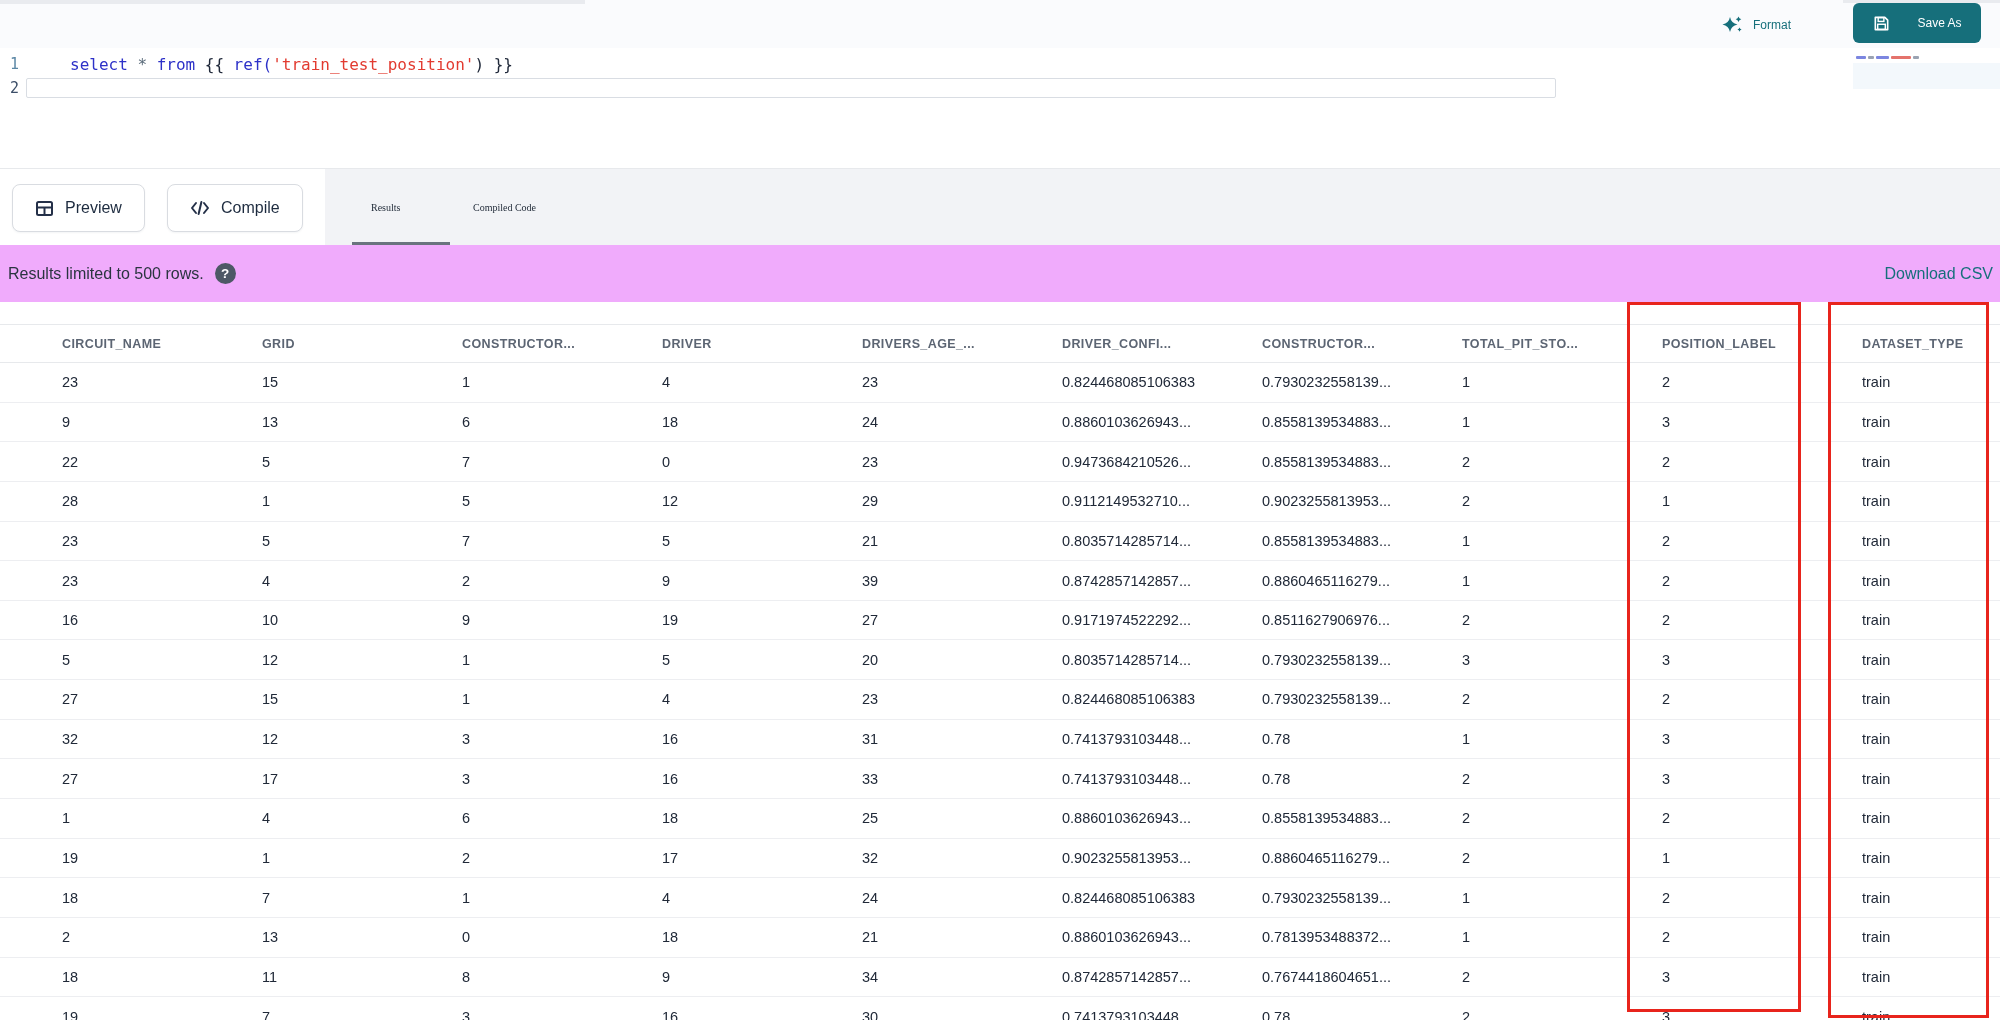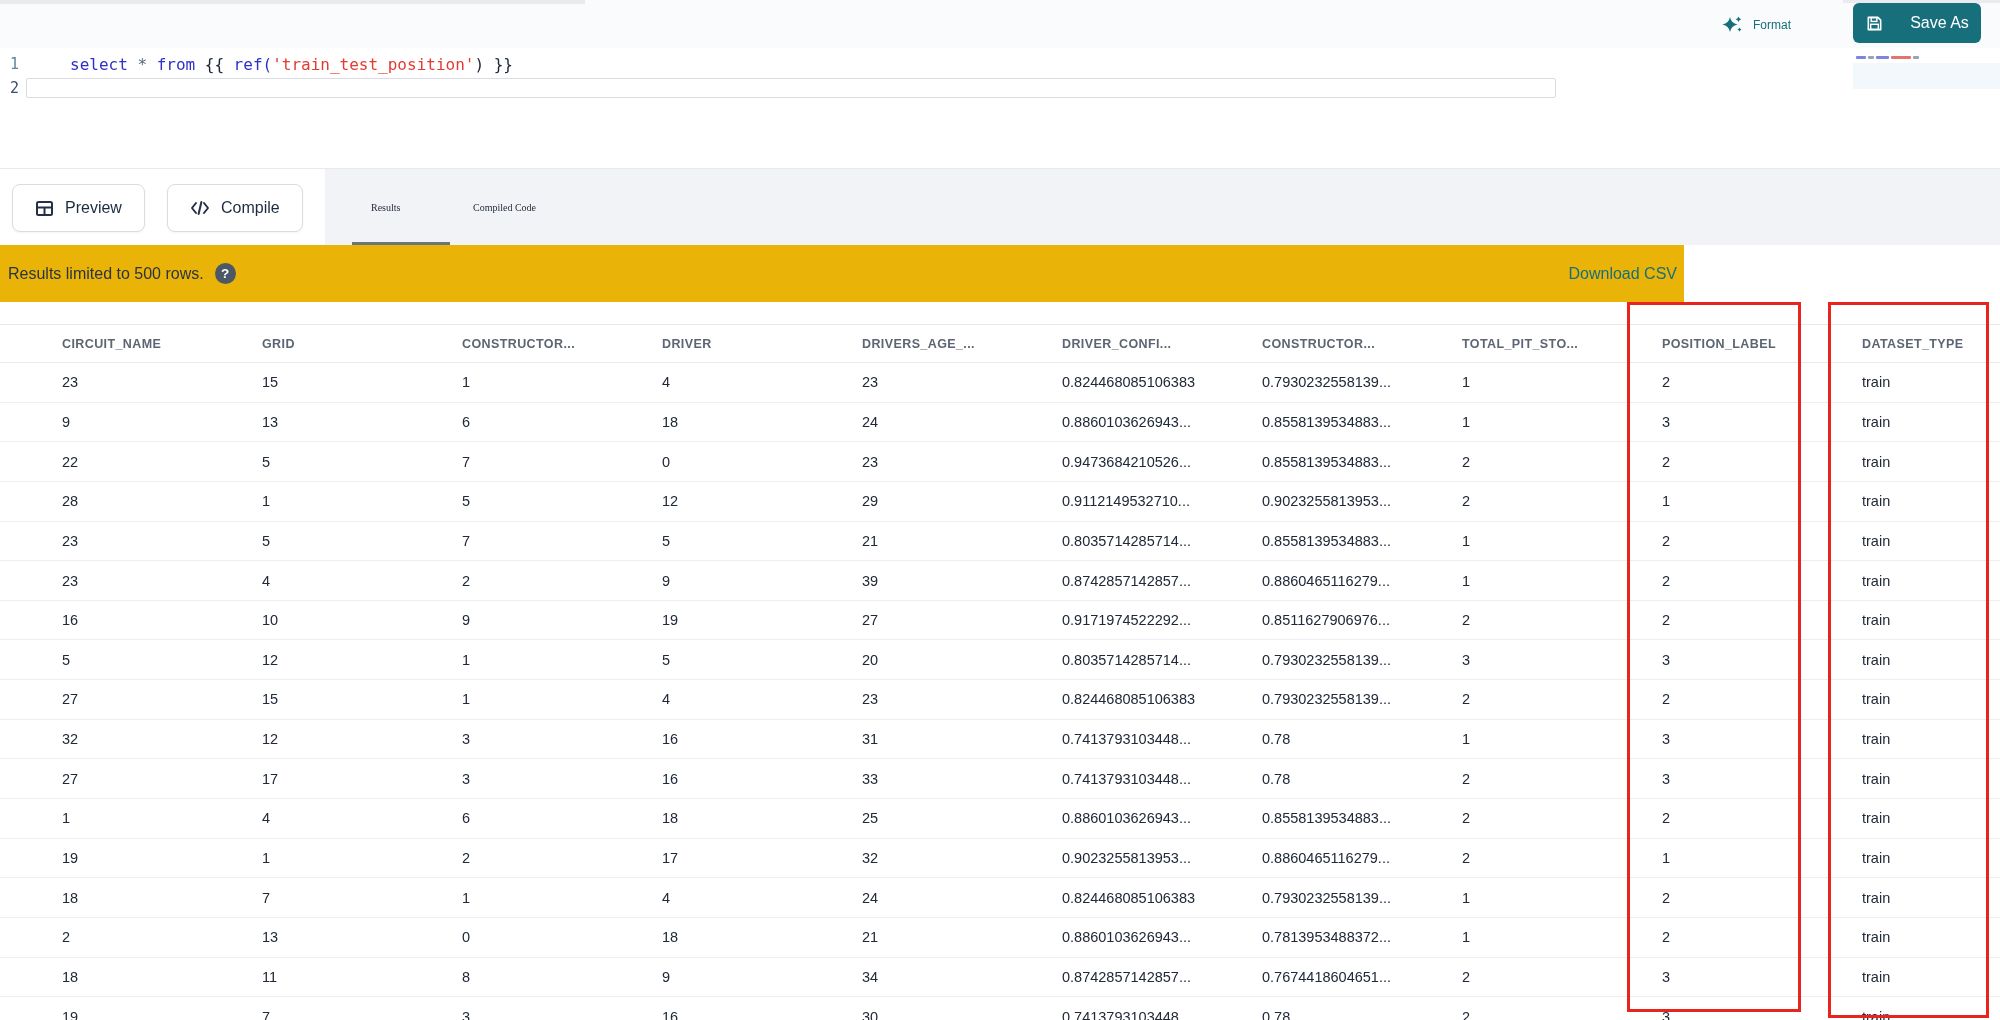--- a/index.html
+++ b/index.html
@@ -11,21 +11,21 @@
   .editor-panel { position:absolute; left:0; top:0; width:2000px; height:168px; background:#fff; }
   .editor-header-bg { position:absolute; left:0; top:0; width:2000px; height:48px; background:#fafbfd; }
   .strip-left  { position:absolute; left:0; top:0; width:585px; height:4px; background:#e9ebef; }
   .strip-right { position:absolute; left:1843px; top:0; width:157px; height:3px; background:#e9ebef; }
 
   .format-btn { position:absolute; left:1722px; top:8px; height:34px; display:flex; align-items:center; gap:9px;
                 background:none; border:none; color:#166f7b; font-family:"Liberation Sans",sans-serif;
                 font-size:12px; cursor:pointer; }
   .saveas-btn { position:absolute; left:1853px; top:3px; width:128px; height:40px; background:#166f7b;
                 border:none; border-radius:6px; color:#fff; display:flex; align-items:center; justify-content:center;
-                gap:26px; font-family:"Liberation Sans",sans-serif; font-size:16px; cursor:pointer; }
+                gap:26px; font-family:"Liberation Sans",sans-serif; font-size:12px; cursor:pointer; }
 
   .minimap-viewport { position:absolute; left:1853px; top:63px; width:147px; height:26px; background:#eef5fb; opacity:.7; }
   .minimap-line { position:absolute; left:1856px; top:56px; height:3px; display:flex; gap:2px; }
   .minimap-line i { display:block; height:3px; border-radius:1px; }
   .mm-b1 { width:10px; background:#7c86e0; }
   .mm-g1 { width:6px;  background:#9aa3b2; }
   .mm-b2 { width:13px; background:#7c86e0; }
   .mm-r1 { width:20px; background:#e4736c; }
   .mm-g2 { width:6px;  background:#9aa3b2; }
 
@@ -58,21 +58,21 @@
   .preview-btn { left:12px; }
   .compile-btn { left:167px; }
   .tab { position:absolute; top:0; height:77px; display:flex; align-items:center;
          font-size:10px; color:#1e2836; cursor:pointer; background:none; border:none;
          font-family:Liberation Serif, serif; }
   .tab-results { left:371px; }
   .tab-compiled { left:473px; }
   .tab-underline { position:absolute; left:352px; top:73px; width:98px; height:4px; background:#6a737e; }
 
   
-  .results-bar { position:absolute; left:0; top:245px; width:1684px; height:57px; background:#eab308; }
+  .results-bar { position:absolute; left:0; top:245px; width:2000px; height:57px; background:#f0abfc; }
   .results-info { position:absolute; left:8px; top:0; height:57px; display:flex; align-items:center; gap:11px;
                   font-size:16px; color:#2a3440; }
   .help-icon { width:21px; height:21px; border-radius:50%; background:#4d5866; color:#fff;
                display:flex; align-items:center; justify-content:center; font-size:13.5px; font-weight:700; cursor:pointer; }
   .download-link { position:absolute; right:7px; top:0; height:57px; display:flex; align-items:center;
                    font-size:16px; color:#166f7b; background:none; border:none; cursor:pointer;
                    font-family:"Liberation Sans",sans-serif; }
 
   
   .results-table { position:absolute; left:0; top:302px; width:2000px;margin-top:22px; }

